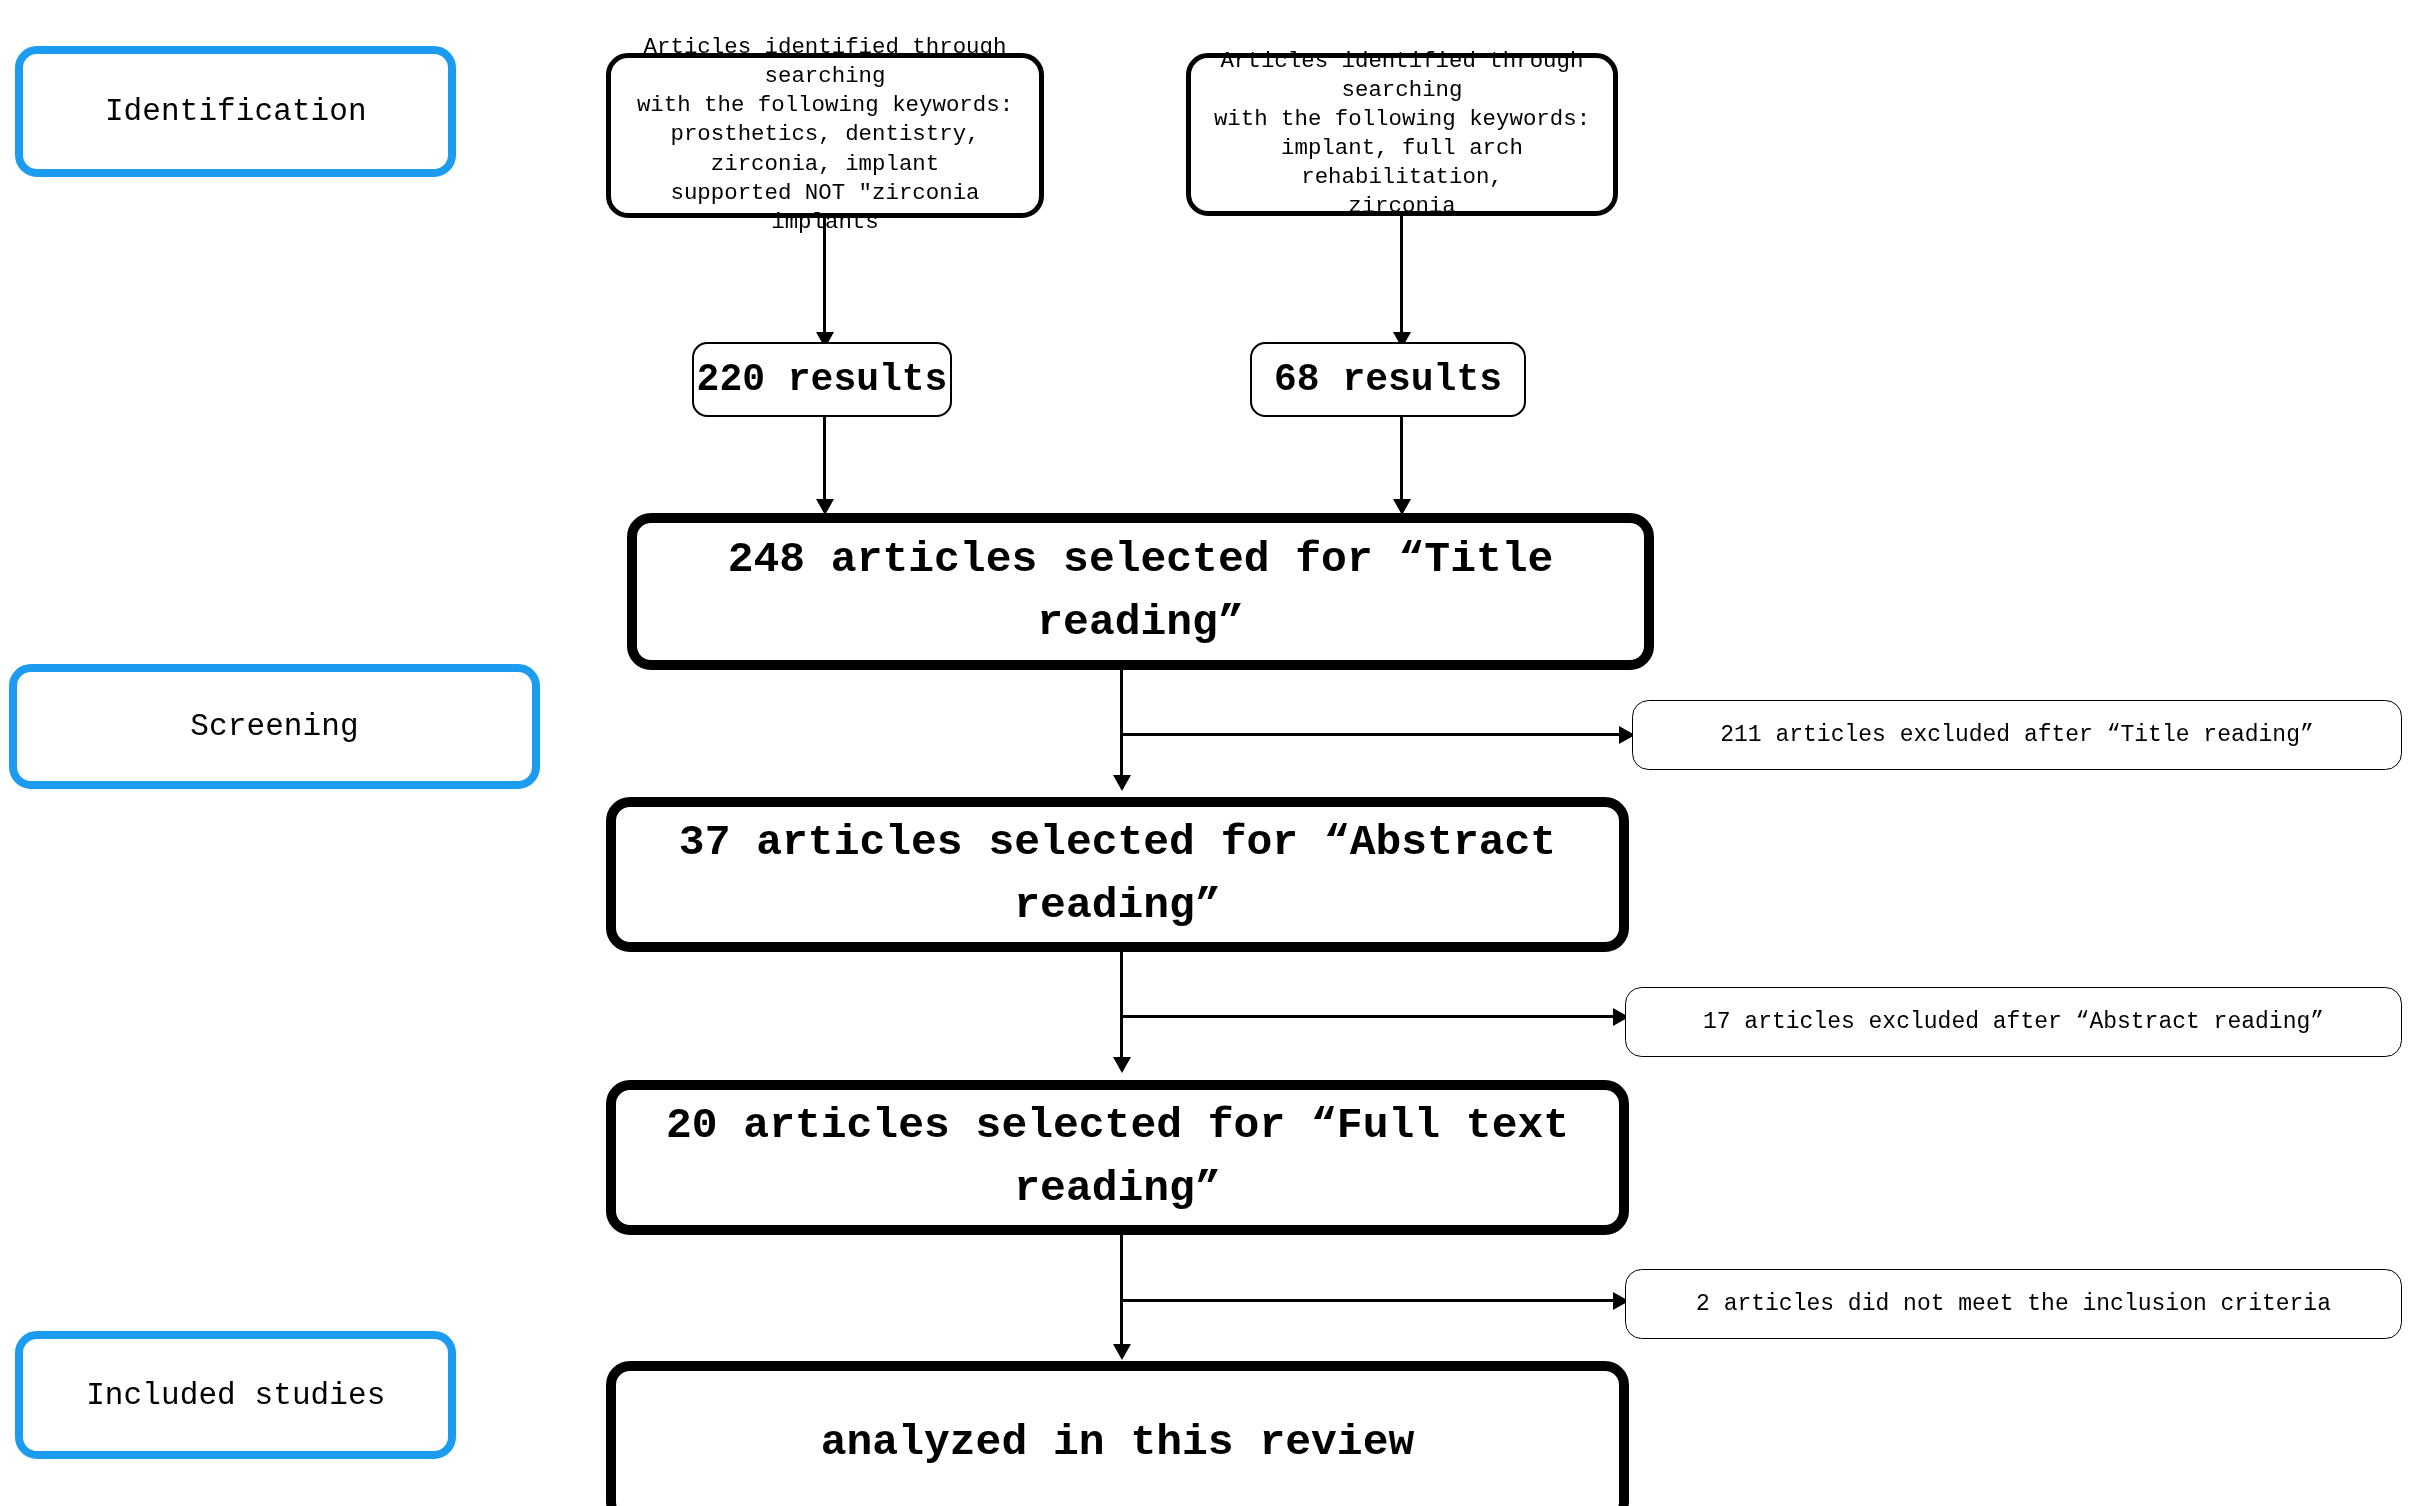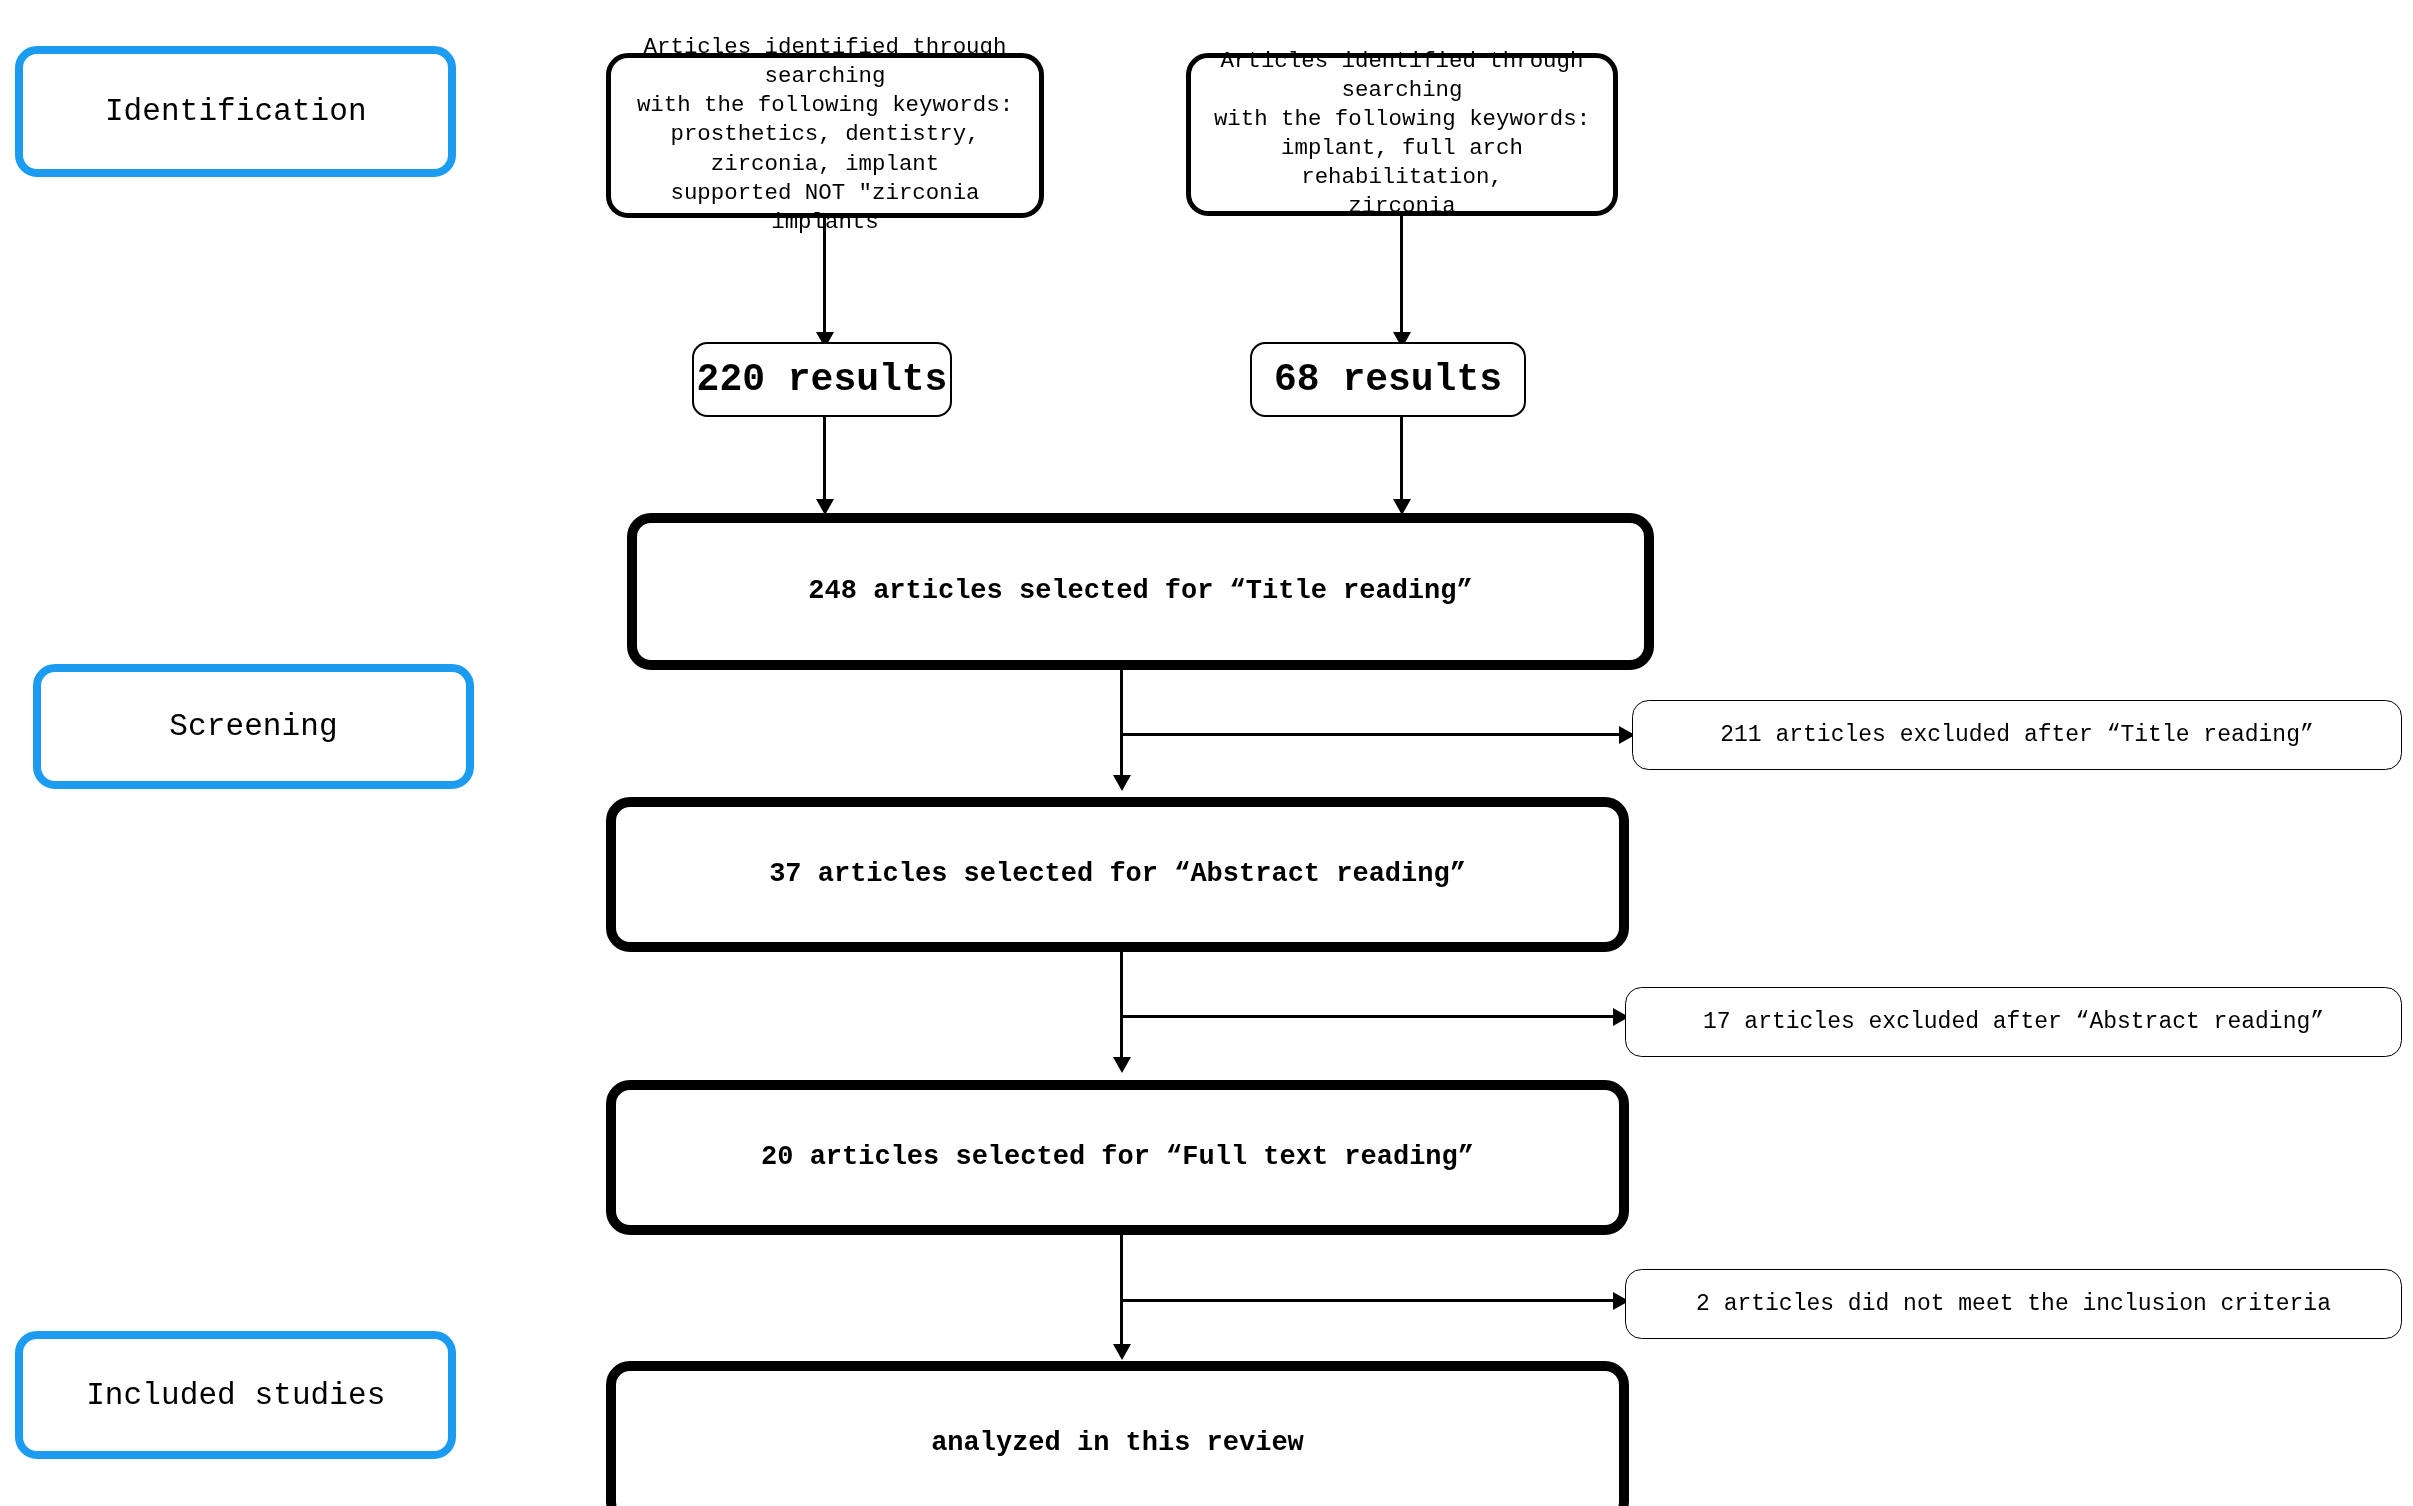--- a/index.html
+++ b/index.html
@@ -68,21 +68,21 @@
   
   .main-box {
     border: 10.2px solid #000000;
     border-radius: 24px;
     background: #ffffff;
     display: flex;
     align-items: center;
     justify-content: center;
     text-align: center;
     color: #000000;
-    font-size: 27px;
+    font-size: 43px;
     font-weight: bold;
     line-height: 1.45;
     padding: 0 15.3px;
   }
 
   
   .excl-box {
     border: 1.9px solid #000000;
     border-radius: 16.6px;
     background: #ffffff;
@@ -122,21 +122,21 @@
 </style>
 </head>
 <body>
 
 <div id="stage">
 
   <div class="abs stage-label" style="left:15.3px; top:14px; width:441px; height:131px;">
     <span>Identification</span>
   </div>
 
-  <div class="abs stage-label" style="left:33px; top:632px; width:441px; height:125px;">
+  <div class="abs stage-label" style="left:9px; top:632px; width:531px; height:125px;">
     <span>Screening</span>
   </div>
 
   <div class="abs stage-label" style="left:15.3px; top:1299px; width:441px; height:128px;">
     <span>Included studies</span>
   </div>
 
   <div class="abs src-box" style="left:606px; top:20.5px; width:438px; height:165px;">
     <div>
       <div>Articles identified through searching</div>

